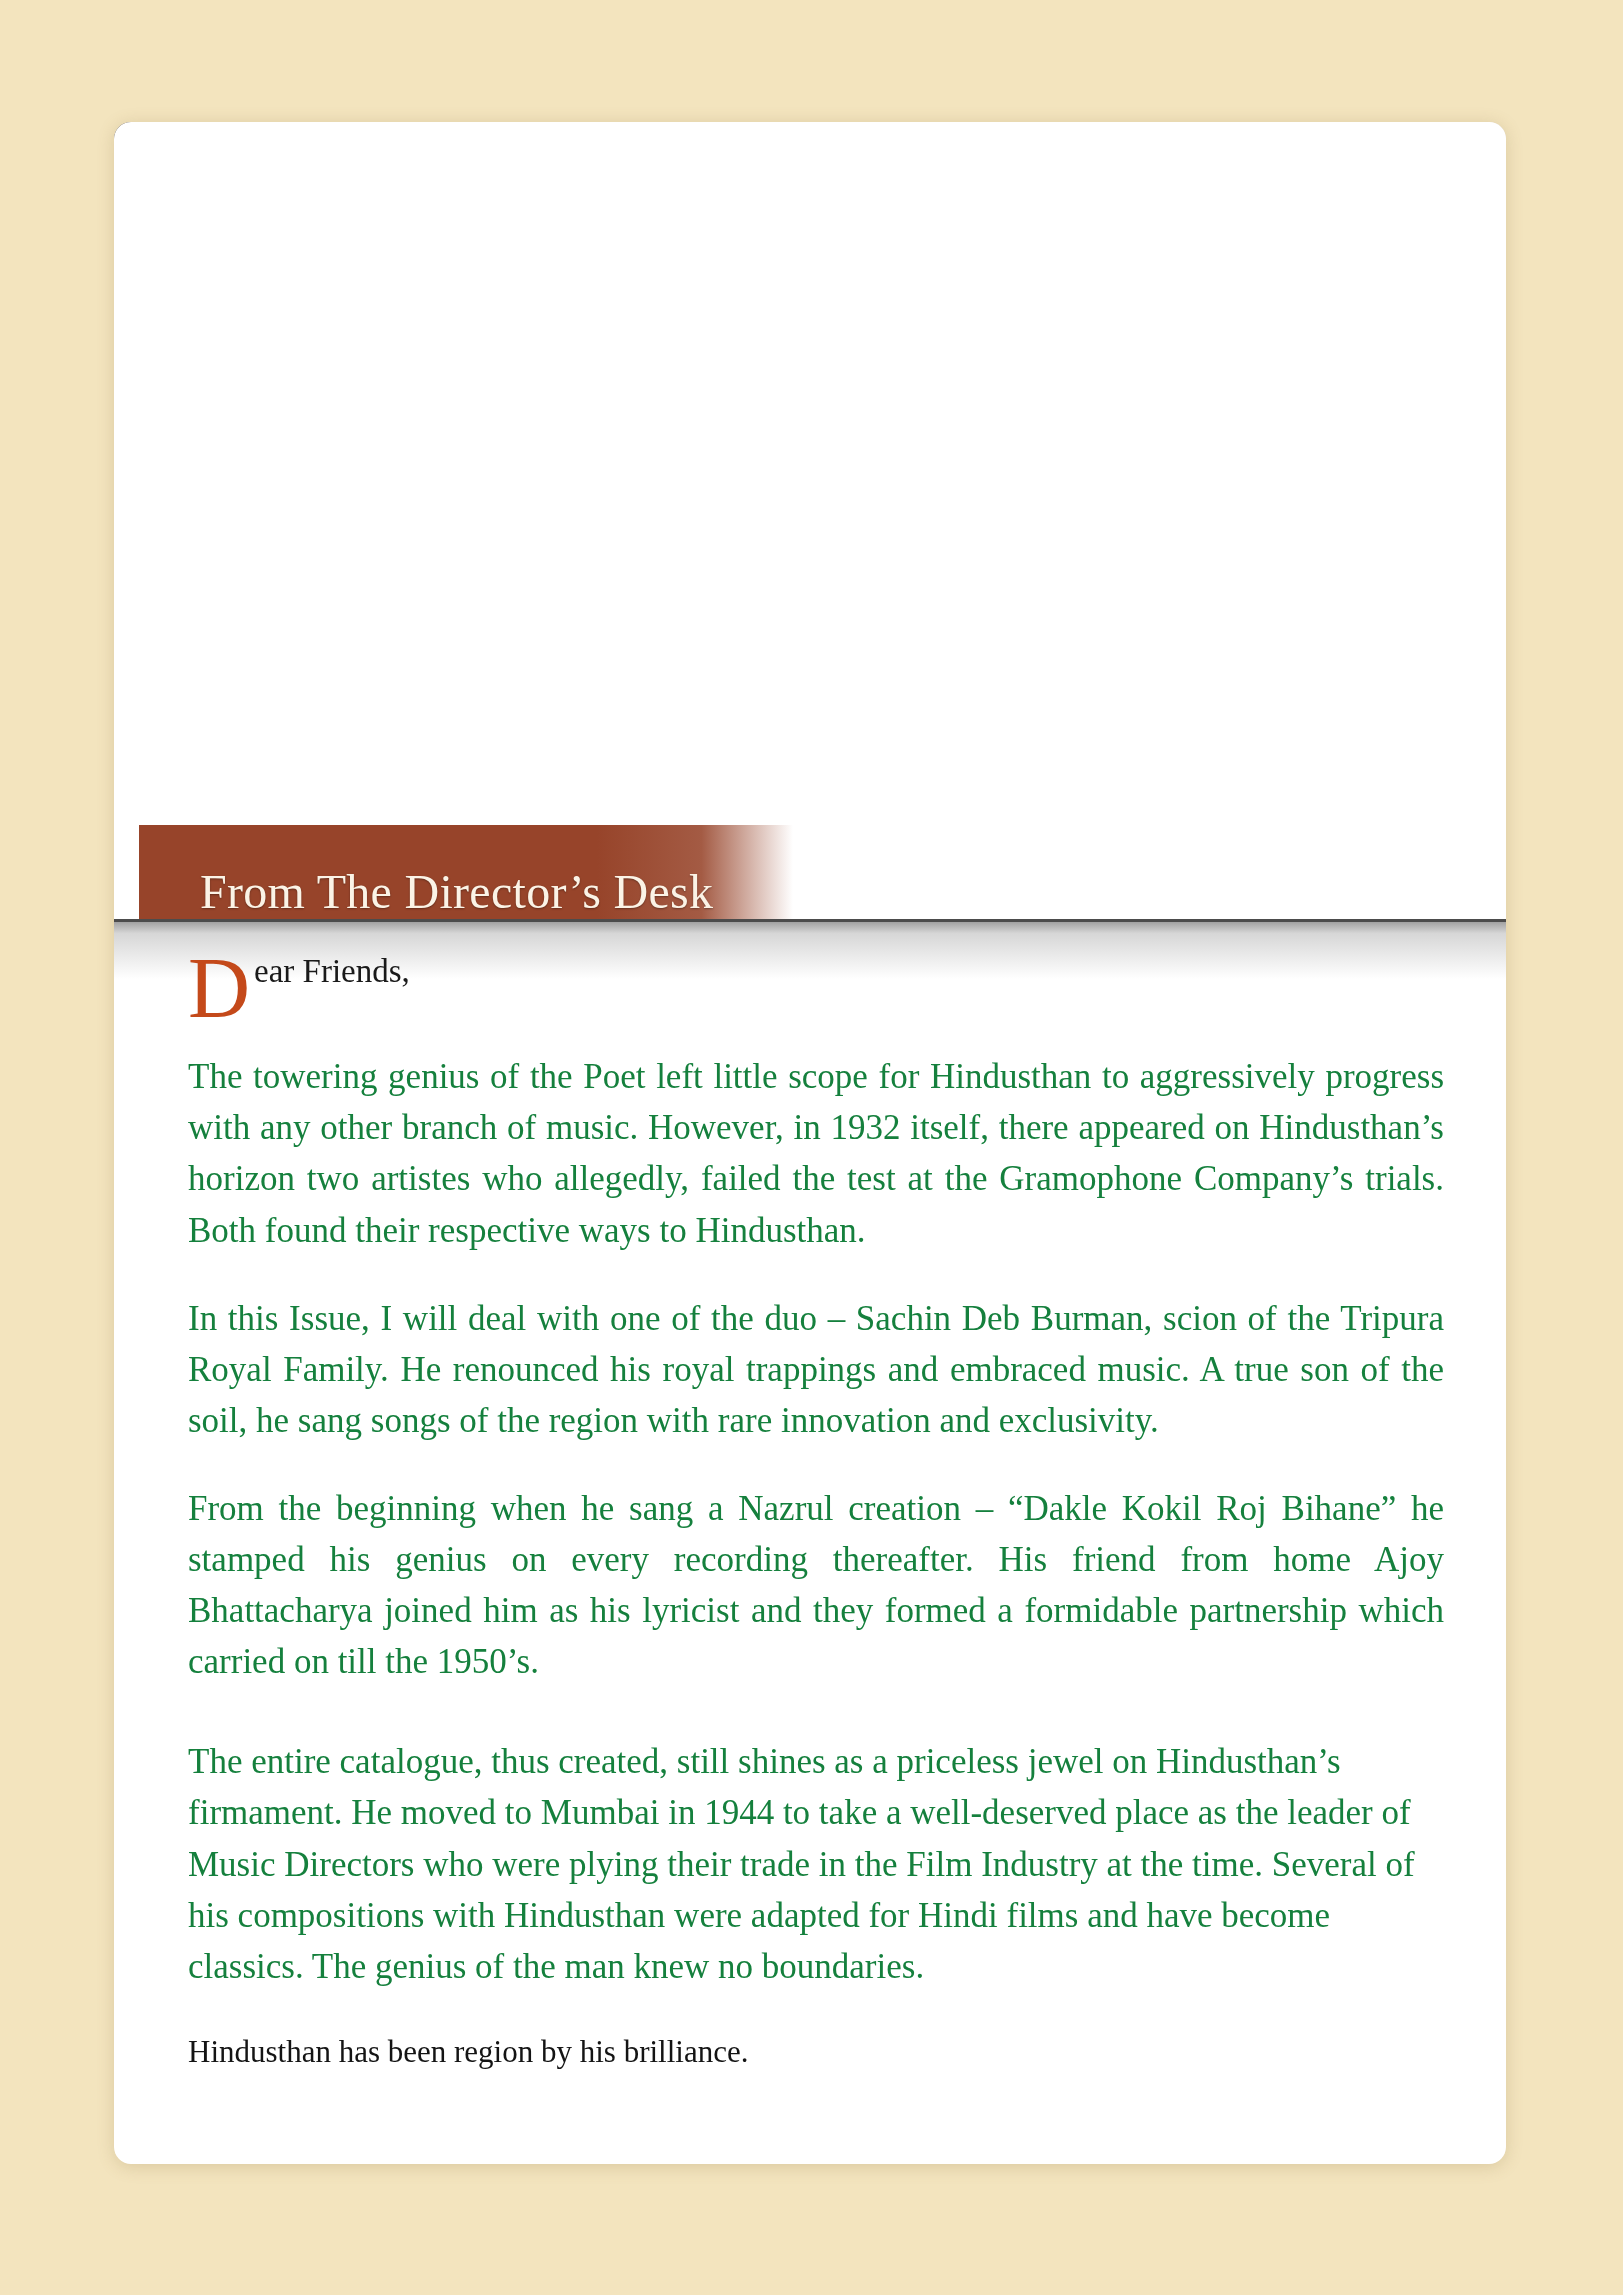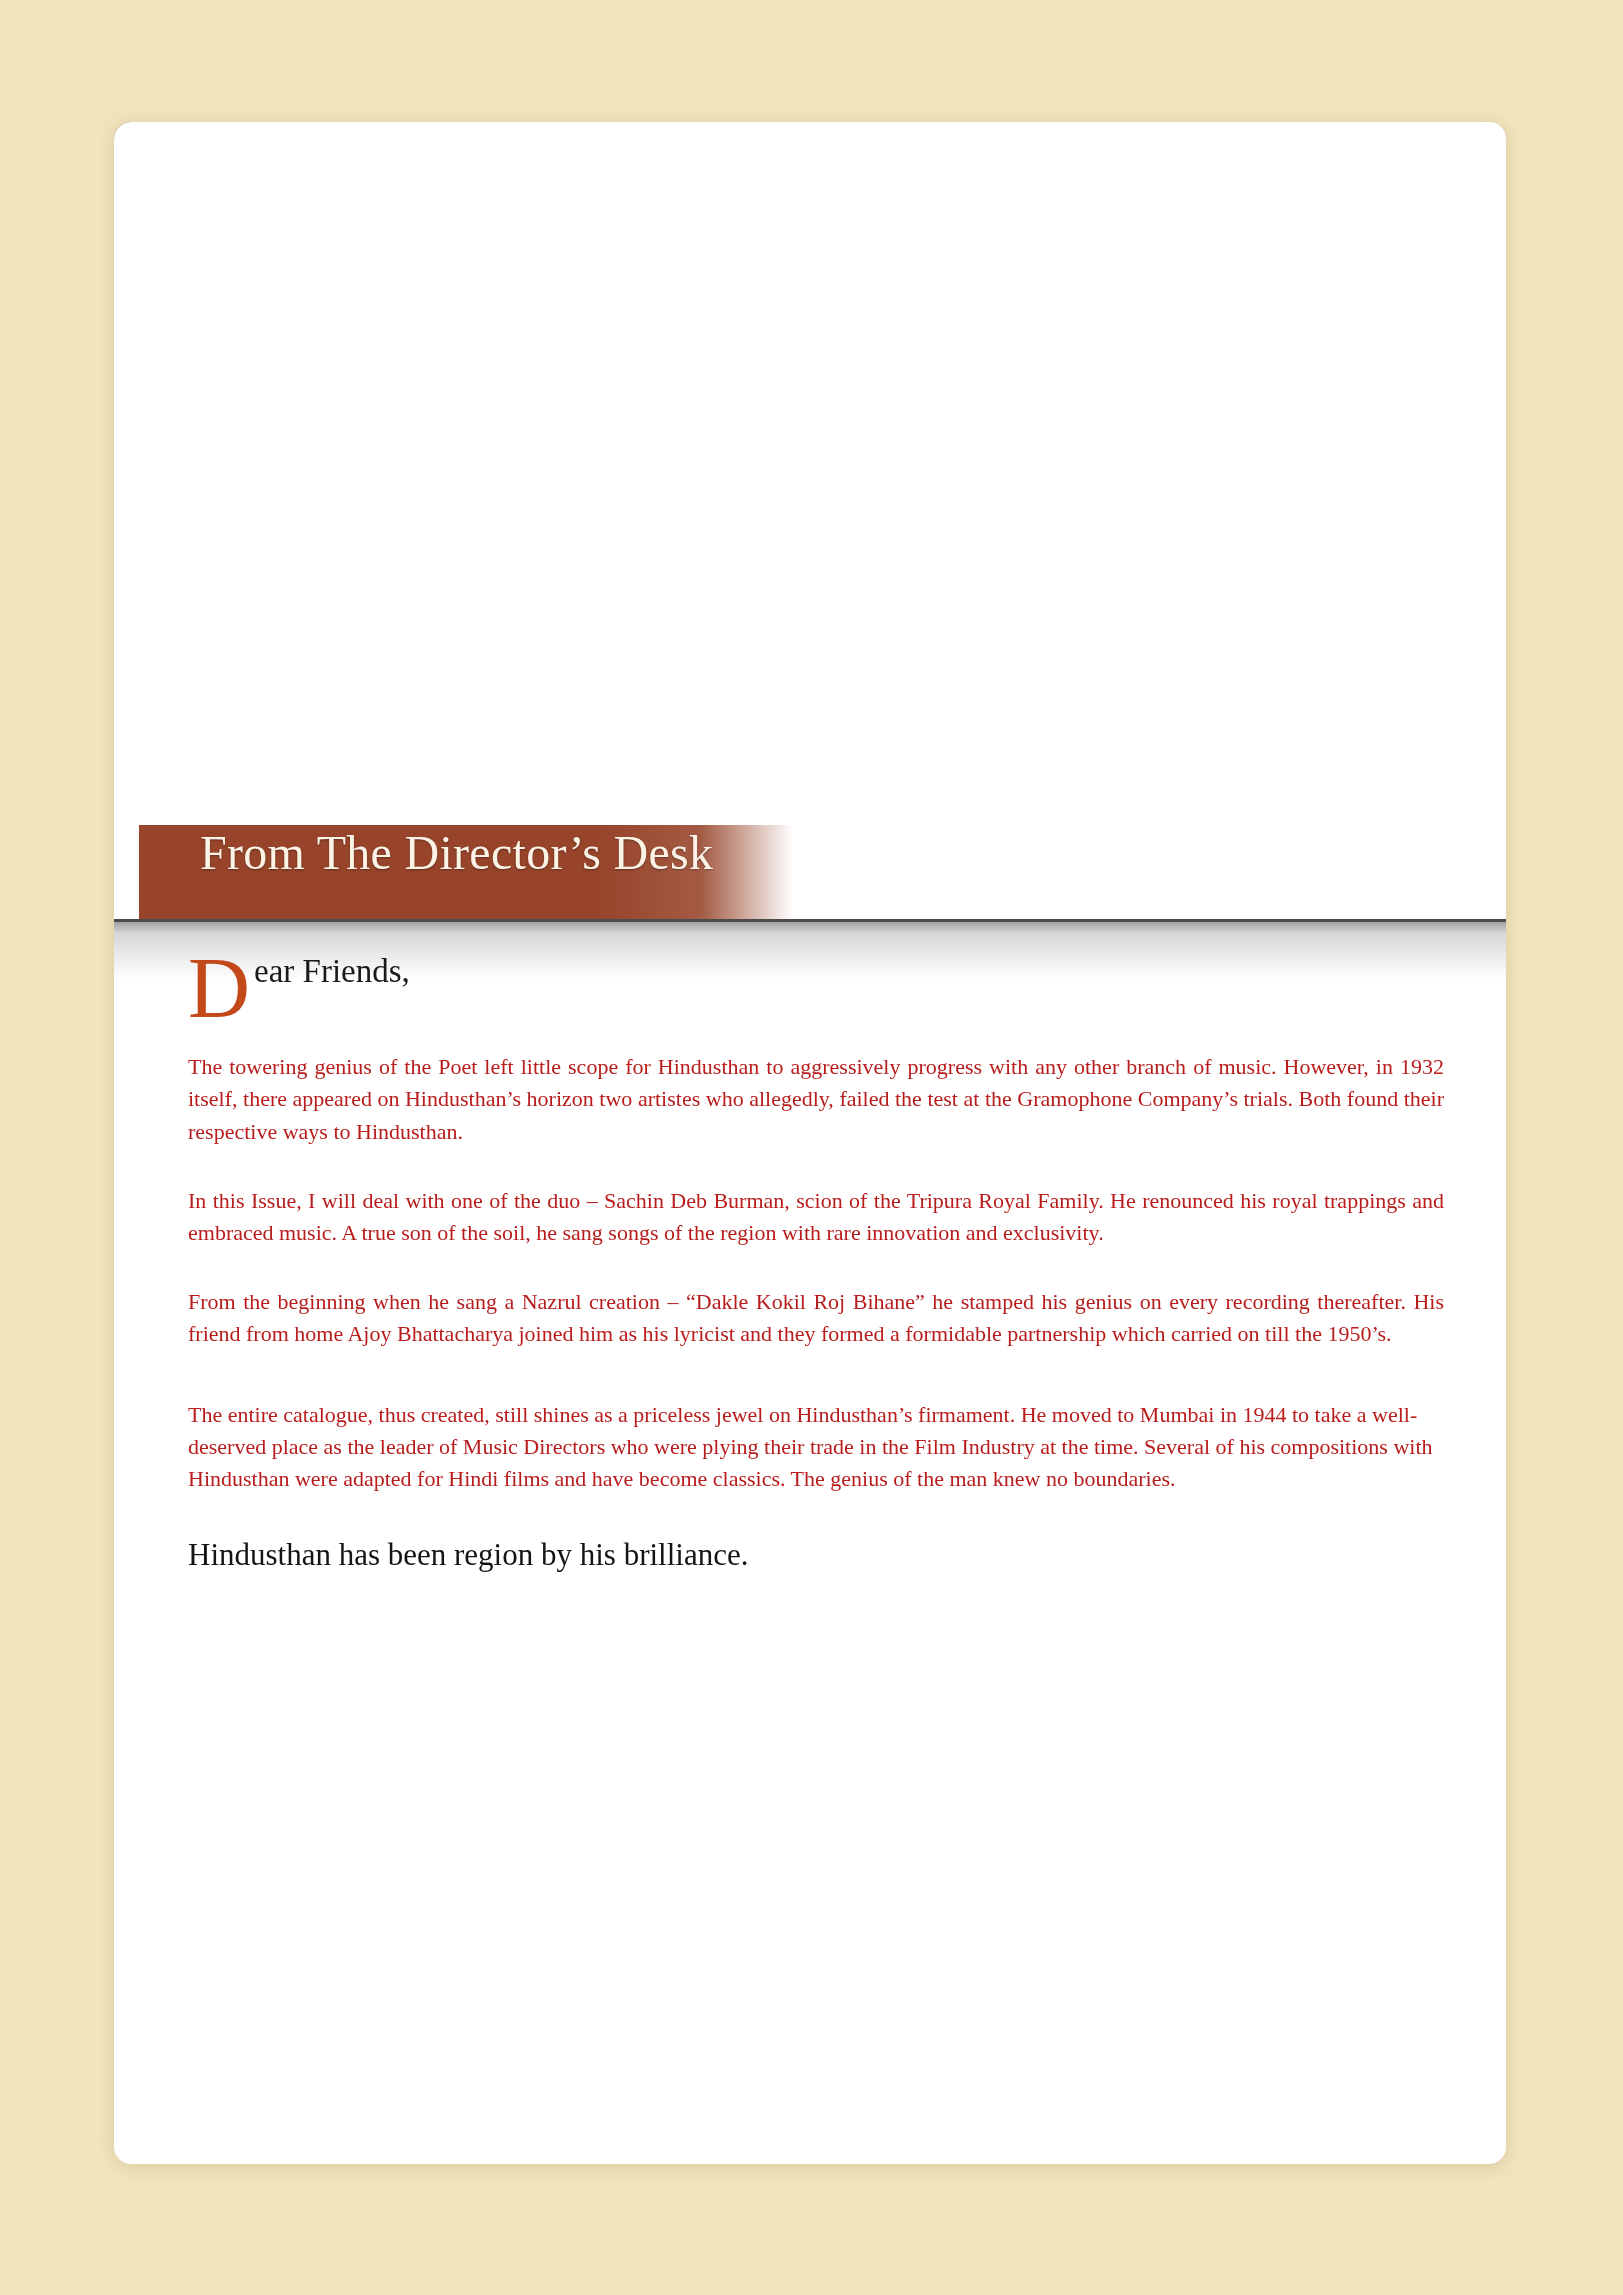--- a/index.html
+++ b/index.html
@@ -381,21 +381,21 @@
   
   .banner {
     position: absolute;
     left: 139px;
     top: 825px;
     width: 654px;
     height: 94px;
     background: linear-gradient(90deg,
       #97442a 0%, #97442a 70%, rgba(151,68,42,.88) 86%, rgba(151,68,42,0) 100%);
     display: flex;
-    align-items: flex-start;
+    align-items: flex-end;
     z-index: 5;
   }
   .banner-title {
     margin-left: 61px;
     color: #fbf3e6;
     font-size: 48px;
     letter-spacing: 0.3px;
     font-family: "Liberation Serif", serif;
     text-shadow: 0 1.3px 2px rgba(0,0,0,.35);
     white-space: nowrap;
@@ -434,23 +434,23 @@
   .dropcap {
     color: #c4491a;
     font-size: 86px;
     line-height: .78;
     float: left;
     margin-right: 3.9px;
     font-family: "Liberation Serif", serif;
   }
 
   .para {
-    font-size: 22px;
+    font-size: 35px;
     line-height: 1.46;
-    color: #b91c1c;
+    color: #15803d;
     text-align: justify;
     text-justify: inter-word;
   }
   .para.last-natural { text-align: left; margin-top: 12px; }
   .block-gap { height: 37px; }
 
   .closing {
     font-size: 31px;
     line-height: 1.46;
     color: #141414;

